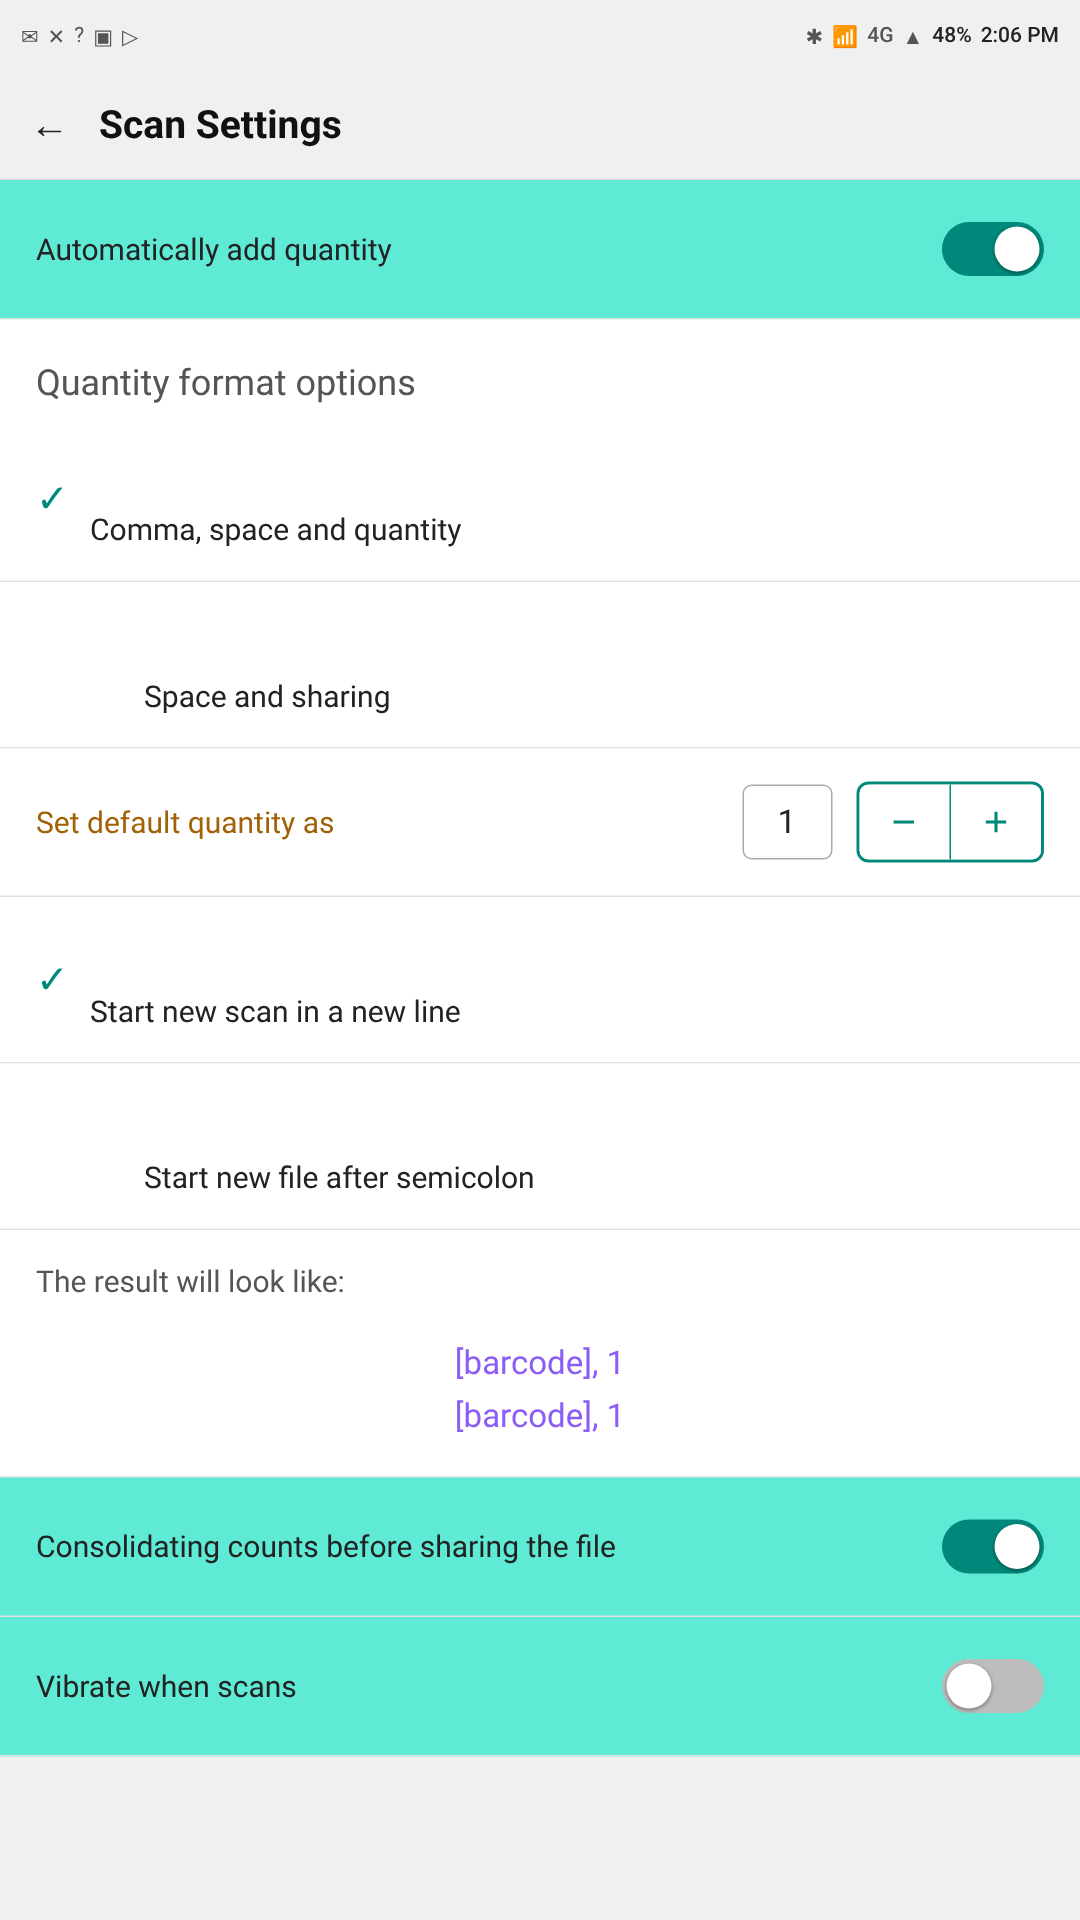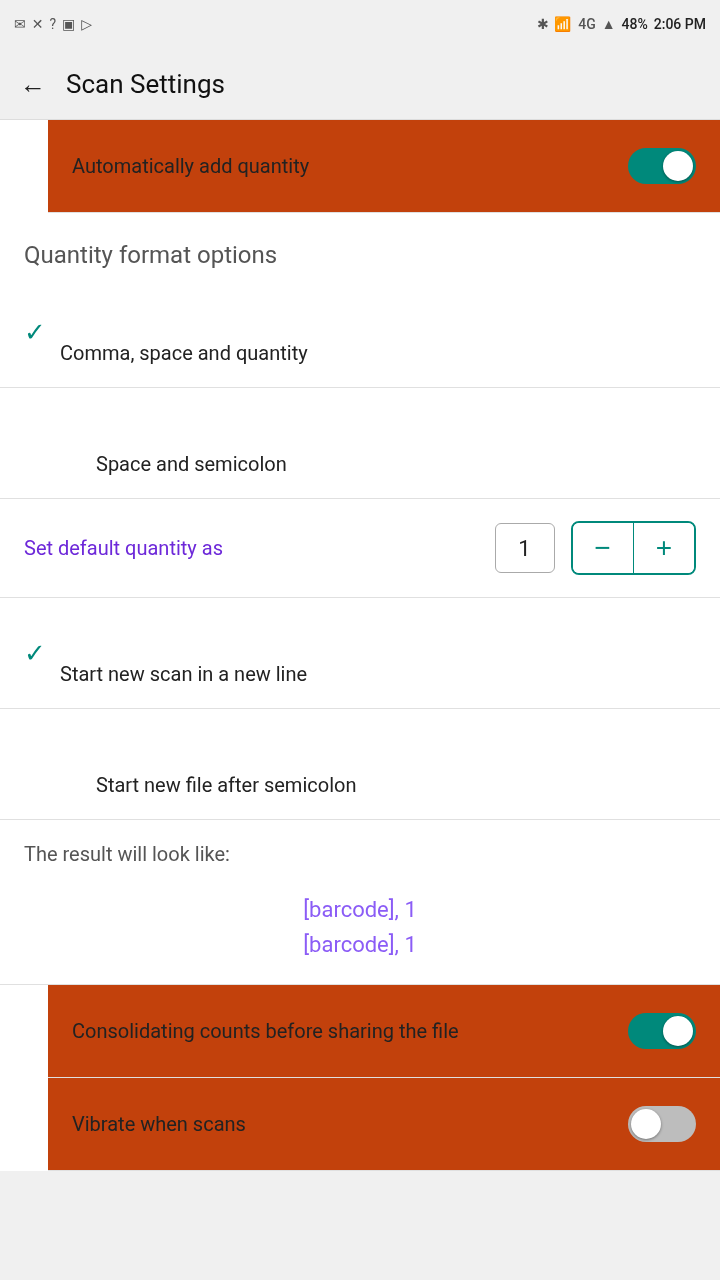--- a/index.html
+++ b/index.html
@@ -53,38 +53,37 @@
       border-bottom: 1px solid #ddd;
     }
     .back-arrow {
       font-size: 26px;
       color: #222;
       cursor: pointer;
       line-height: 1;
     }
     .toolbar-title {
       font-size: 26px;
-      font-weight: normal;
+      font-weight: bold;
       color: #111;
     }
 
     
     .content {
       background: #fff;
     }
 
     
     .setting-row {
       display: flex;
       align-items: center;
       justify-content: space-between;
       padding: 28px 24px;
-      background: #c2410c;
+      background: #5eead4;
       border-bottom: 1px solid #e0e0e0;
-      margin-left: 48px;
     }
     .setting-row-label {
       font-size: 20px;
       color: #222;
     }
 
     
     .section-header {
       padding: 28px 24px 8px 24px;
       background: #fff;
@@ -158,21 +157,21 @@
     .quantity-row {
       display: flex;
       align-items: center;
       padding: 22px 24px;
       background: #fff;
       border-bottom: 1px solid #e0e0e0;
       gap: 16px;
     }
     .quantity-label {
       font-size: 20px;
-      color: #6d28d9;
+      color: #a16207;
       flex: 1;
     }
     .quantity-value {
       width: 60px;
       height: 50px;
       border: 1.5px solid #aaa;
       border-radius: 6px;
       display: flex;
       align-items: center;
       justify-content: center;
@@ -259,21 +258,21 @@
     <span class="section-header-text">Quantity format options</span>
   </div>
 
   <div class="radio-option selected">
     <span class="radio-check">✓</span>
     <span class="radio-label">Comma, space and quantity</span>
   </div>
 
   <div class="radio-option unselected">
     <span class="radio-check">✓</span>
-    <span class="radio-label">Space and semicolon</span>
+    <span class="radio-label">Space and sharing</span>
   </div>
 
   <div class="quantity-row">
     <span class="quantity-label">Set default quantity as</span>
     <div class="quantity-value">1</div>
     <div class="stepper-group">
       <button class="stepper-btn">−</button>
       <div class="stepper-divider"></div>
       <button class="stepper-btn">+</button>
     </div>

